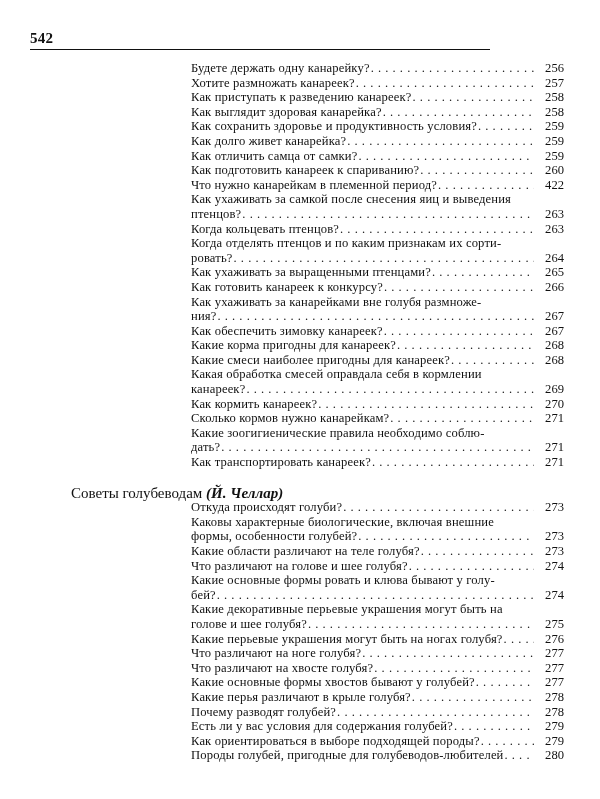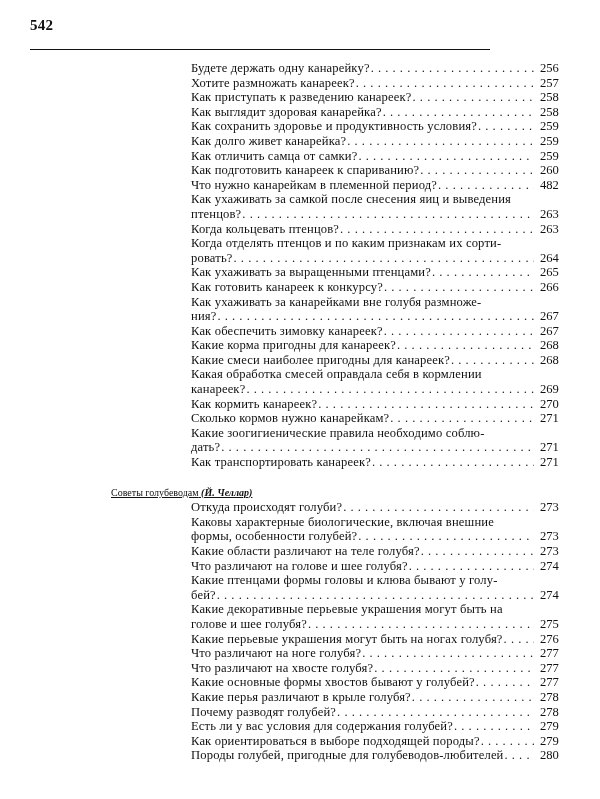--- a/index.html
+++ b/index.html
@@ -1,28 +1,28 @@
 <!DOCTYPE html>
 <html><head>
 <meta charset="utf-8">
 <style>
   html, body { margin: 0; padding: 0; background: #ffffff; }
   body { width: 600px; height: 799px; position: relative; overflow: hidden;
          font-family: "Liberation Serif", "DejaVu Serif", serif; color: #111; }
-  .page-number { position: absolute; left: 30px; top: 17px; font-weight: bold; font-size: 15px; letter-spacing: 0.2px; }
+  .page-number { position: absolute; left: 30px; top: 30px; font-weight: bold; font-size: 15px; letter-spacing: 0.2px; }
   .rule { position: absolute; left: 30px; top: 49px; width: 460px; height: 0; border-top: 1.3px solid #111; }
   .toc { position: absolute; left: 0; top: 61px; width: 532px; font-size: 12.6px; line-height: 14.6px; }
   .entry { position: relative; margin-left: 191px; width: 373px; }
   .line { display: flex; align-items: baseline; white-space: nowrap; }
   .title-text { letter-spacing: 0.15px; }
   .leader { flex: 1; overflow: hidden; margin: 0 6px 0 1px; color: #222; }
   .leader::after { content: ". . . . . . . . . . . . . . . . . . . . . . . . . . . . . . . . . . . . . . . . . . . . . . . . . . . . . . . . . . . . . . . . . . . ."; letter-spacing: 0.5px; }
-  .pg { width: 24px; }
+  .pg { width: 24px; text-align: right; }
   .gap { height: 16px; }
-  .section-head { margin-left: 111px; font-size: 10px; line-height: 14.6px; text-decoration: underline; }
+  .section-head { margin-left: 71px; font-size: 15px; line-height: 14.6px; }
   .section-head .author { font-style: italic; font-weight: bold; }
   .sec2 .entry { }
 </style>
 </head>
 <body>
 
 <div class="page-number">542</div>
 <div class="rule"></div>
 
 <div class="toc">
@@ -80,21 +80,21 @@
         <div class="line">
           <span class="title-text">Как подготовить канареек к спариванию?</span>
           <span class="leader"></span>
           <span class="pg">260</span>
         </div>
       </div>
       <div class="entry">
         <div class="line">
           <span class="title-text">Что нужно канарейкам в племенной период?</span>
           <span class="leader"></span>
-          <span class="pg">482</span>
+          <span class="pg">422</span>
         </div>
       </div>
       <div class="entry">
         <div class="line">
           <span class="title-text">Как ухаживать за самкой после снесения яиц и выведения</span>
         </div>
         <div class="line">
           <span class="title-text">птенцов?</span>
           <span class="leader"></span>
           <span class="pg">263</span>
@@ -236,21 +236,21 @@
       </div>
       <div class="entry">
         <div class="line">
           <span class="title-text">Что различают на голове и шее голубя?</span>
           <span class="leader"></span>
           <span class="pg">274</span>
         </div>
       </div>
       <div class="entry">
         <div class="line">
-          <span class="title-text">Какие птенцами формы головы и клюва бывают у голу-</span>
+          <span class="title-text">Какие основные формы ровать и клюва бывают у голу-</span>
         </div>
         <div class="line">
           <span class="title-text">бей?</span>
           <span class="leader"></span>
           <span class="pg">274</span>
         </div>
       </div>
       <div class="entry">
         <div class="line">
           <span class="title-text">Какие декоративные перьевые украшения могут быть на</span>

